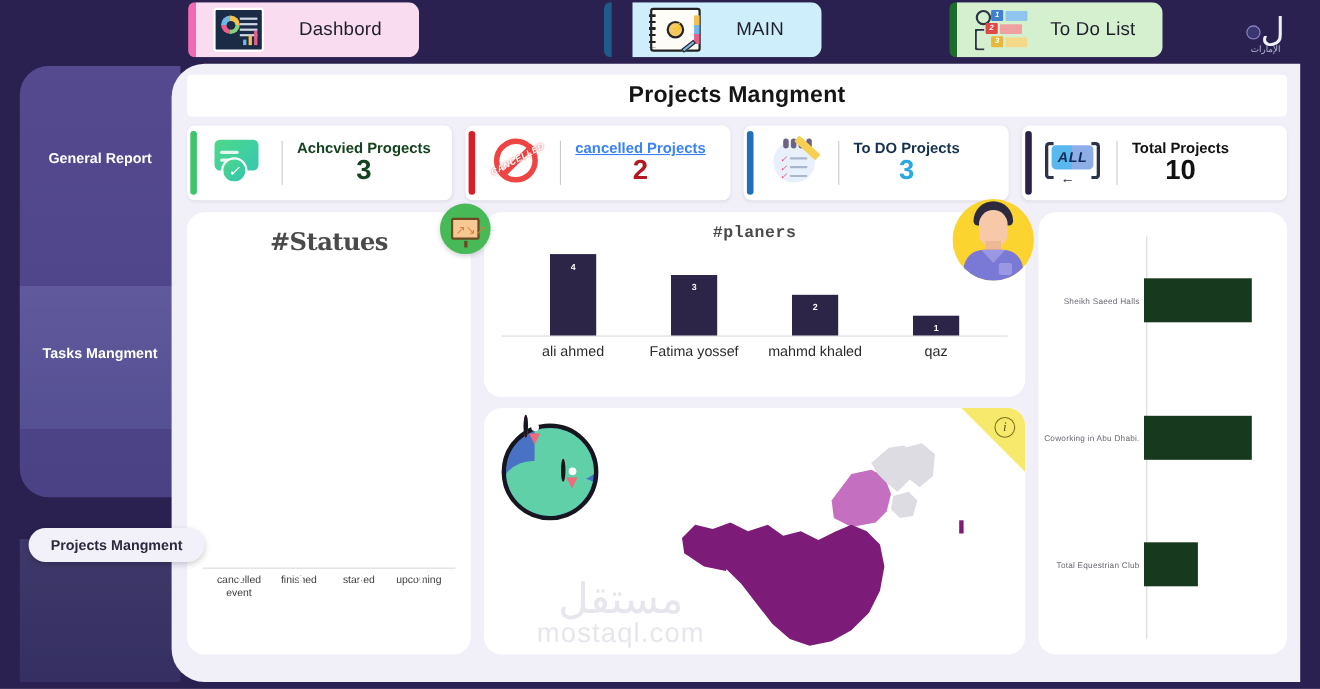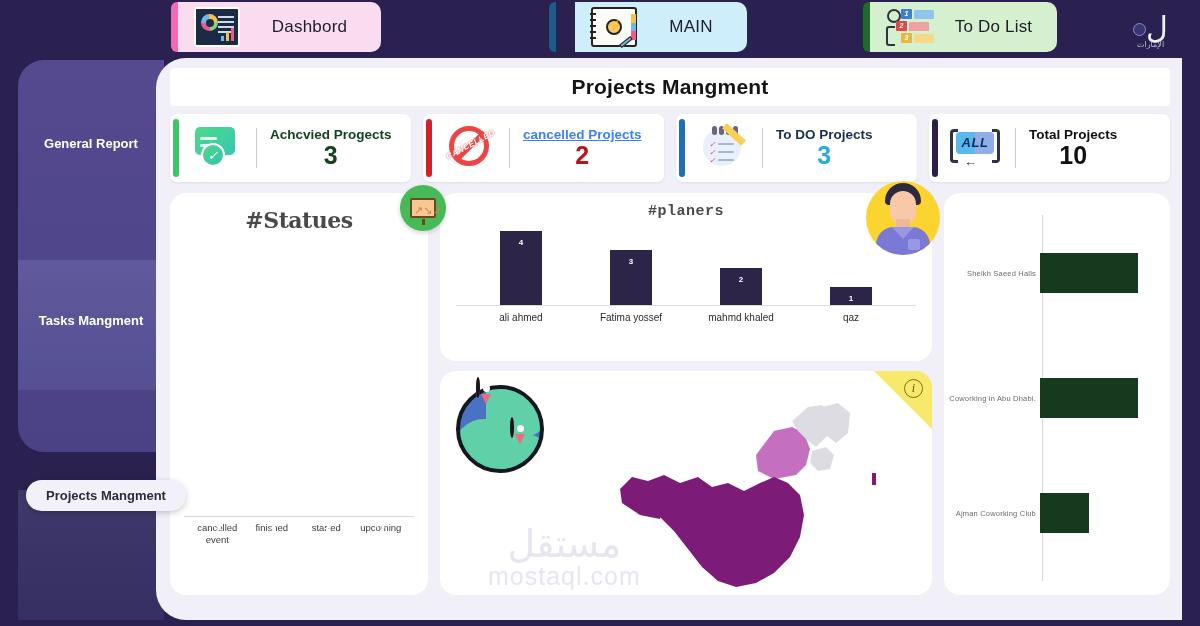--- a/index.html
+++ b/index.html
@@ -213,21 +213,21 @@
   .avatar .collar { position:absolute; left:26px; top:46px; width:22px; height:12px; background:#9a98e3;
     clip-path: polygon(0 0, 100% 0, 50% 100%); }
   .avatar .pocket { position:absolute; left:42px; top:58px; width:12px; height:11px; background:#9a98e3; border-radius:2px; }
 
   .hplan { position:relative; height:86px; display:flex; align-items:flex-end;
     justify-content:space-around; border-bottom:1px solid #dadae2; padding:0 10px; }
   .pbar { width:42px; background:#2c2548; position:relative; }
   .pbar .plabel { position:absolute; top:7px; left:0; right:0; text-align:center;
     font-size:8px; font-weight:bold; color:#fff; }
   .pticks { display:flex; justify-content:space-around; padding:6px 10px 0; }
-  .ptick { width:110px; text-align:center; font-size:10px; color:#2b2b2b; }
+  .ptick { width:110px; text-align:center; font-size:13px; color:#2b2b2b; }
 
   
   .mappanel { flex:1; overflow:hidden; }
   .globe { position:absolute; left:16px; top:14px; width:88px; height:88px; border-radius:50%;
     background:#4a72c4; border:4px solid #16161e; overflow:hidden; z-index:3; }
   .globe .land1 { position:absolute; left:26px; top:-6px; width:70px; height:56px;
     background:#5fd0a8; border-radius:0 0 40px 20px; }
   .globe .land2 { position:absolute; left:-6px; top:30px; width:52px; height:62px;
     background:#5fd0a8; border-radius:30px 10px 0 0; }
   .globe .land3 { position:absolute; left:38px; top:46px; width:46px; height:44px; background:#5fd0a8;
@@ -532,21 +532,21 @@
           <div id="venue-rows">
               <div class="hrow" style="top: 60px;">
                 <span class="hlabel">Sheikh Saeed Halls</span>
                 <span class="hbar" style="width: 98.3333px; height: 40px; background: rgb(23, 57, 29);"></span>
               </div>
               <div class="hrow" style="top: 185px;">
                 <span class="hlabel">Coworking in Abu Dhabi.</span>
                 <span class="hbar" style="width: 98.3333px; height: 40px; background: rgb(23, 57, 29);"></span>
               </div>
               <div class="hrow" style="top: 300px;">
-                <span class="hlabel">Ajman Coworking Club</span>
+                <span class="hlabel">Total Equestrian Club</span>
                 <span class="hbar" style="width: 49.1667px; height: 40px; background: rgb(23, 57, 29);"></span>
               </div>
             </div>
         </div>
       </div>
 
     </div>
   </div>
 </div>
 

